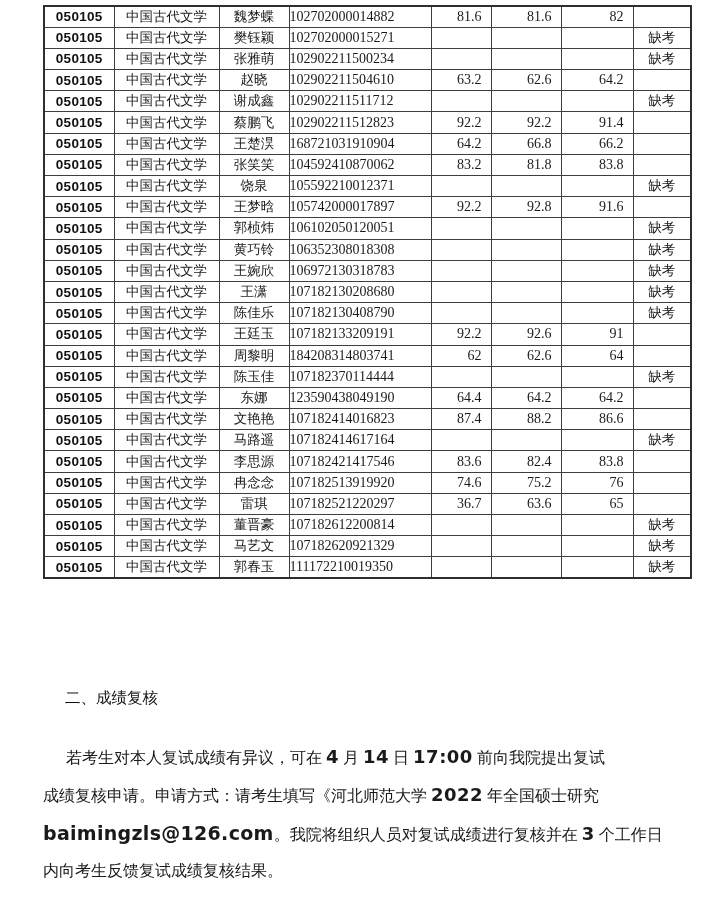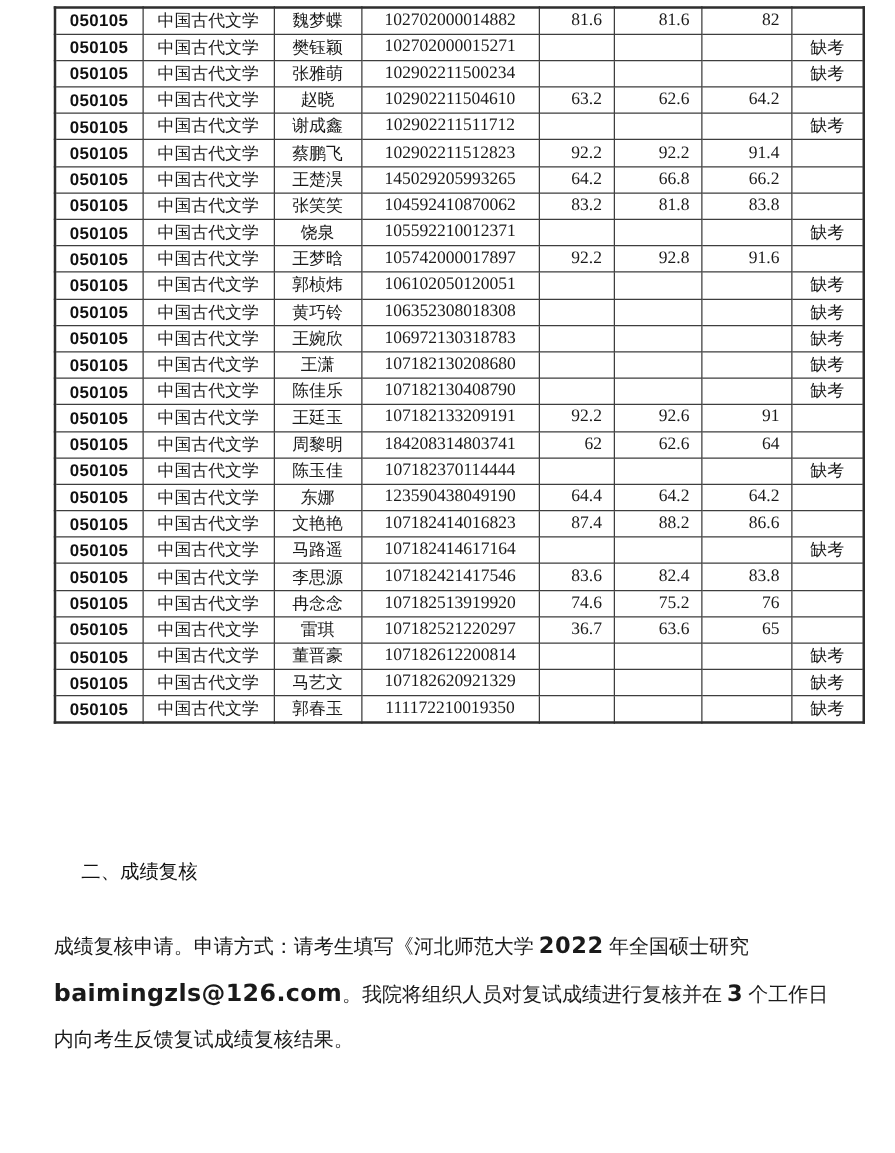--- a/index.html
+++ b/index.html
@@ -42,21 +42,20 @@
   }
   td.cell-major, td.cell-name, td.cell-status {
     font-family: "Liberation Serif", "DejaVu Serif", serif;
     font-size: 13.5px;
     text-align: center;
     color: #1a1a1a;
   }
   td.cell-id {
     font-family: "Liberation Serif", "DejaVu Serif", serif;
     font-size: 14px;
-    text-align: center;
     color: #1a1a1a;
   }
   td.cell-score {
     font-family: "Liberation Serif", "DejaVu Serif", serif;
     font-size: 14px;
     text-align: right;
     padding-right: 9px;
     color: #1a1a1a;
   }
 
@@ -177,21 +176,21 @@
           <td class="cell-id">102902211512823</td>
           <td class="cell-score">92.2</td>
           <td class="cell-score">92.2</td>
           <td class="cell-score">91.4</td>
           <td class="cell-status"></td>
         </tr>
         <tr>
           <td class="cell-code">050105</td>
           <td class="cell-major">中国古代文学</td>
           <td class="cell-name">王楚淏</td>
-          <td class="cell-id">145029205993265</td>
+          <td class="cell-id">168721031910904</td>
           <td class="cell-score">64.2</td>
           <td class="cell-score">66.8</td>
           <td class="cell-score">66.2</td>
           <td class="cell-status"></td>
         </tr>
         <tr>
           <td class="cell-code">050105</td>
           <td class="cell-major">中国古代文学</td>
           <td class="cell-name">张笑笑</td>
           <td class="cell-id">104592410870062</td>
@@ -389,19 +388,20 @@
           <td class="cell-score"></td>
           <td class="cell-score"></td>
           <td class="cell-status">缺考</td>
         </tr>
       </tbody>
   </table>
 
   <div class="review-section">
     <div class="section-heading">二、成绩复核</div>
     <div class="paragraph">
+        <div class="para-line indented"><span class="seg-normal">若考生对本人复试成绩有异议，可在 </span><span class="seg-hand">4</span><span class="seg-normal"> 月 </span><span class="seg-hand">14</span><span class="seg-normal"> 日 </span><span class="seg-hand">17:00</span><span class="seg-normal"> 前向我院提出复试</span></div>
         <div class="para-line"><span class="seg-normal">成绩复核申请。申请方式：请考生填写《河北师范大学 </span><span class="seg-hand">2022</span><span class="seg-normal"> 年全国硕士研究</span></div>
         <div class="para-line"><span class="seg-hand-email">baimingzls@126.com</span><span class="seg-normal">。我院将组织人员对复试成绩进行复核并在 </span><span class="seg-hand">3</span><span class="seg-normal"> 个工作日</span></div>
         <div class="para-line"><span class="seg-normal">内向考生反馈复试成绩复核结果。</span></div>
       </div>
   </div>
 
 </div>
 
 </body></html>

